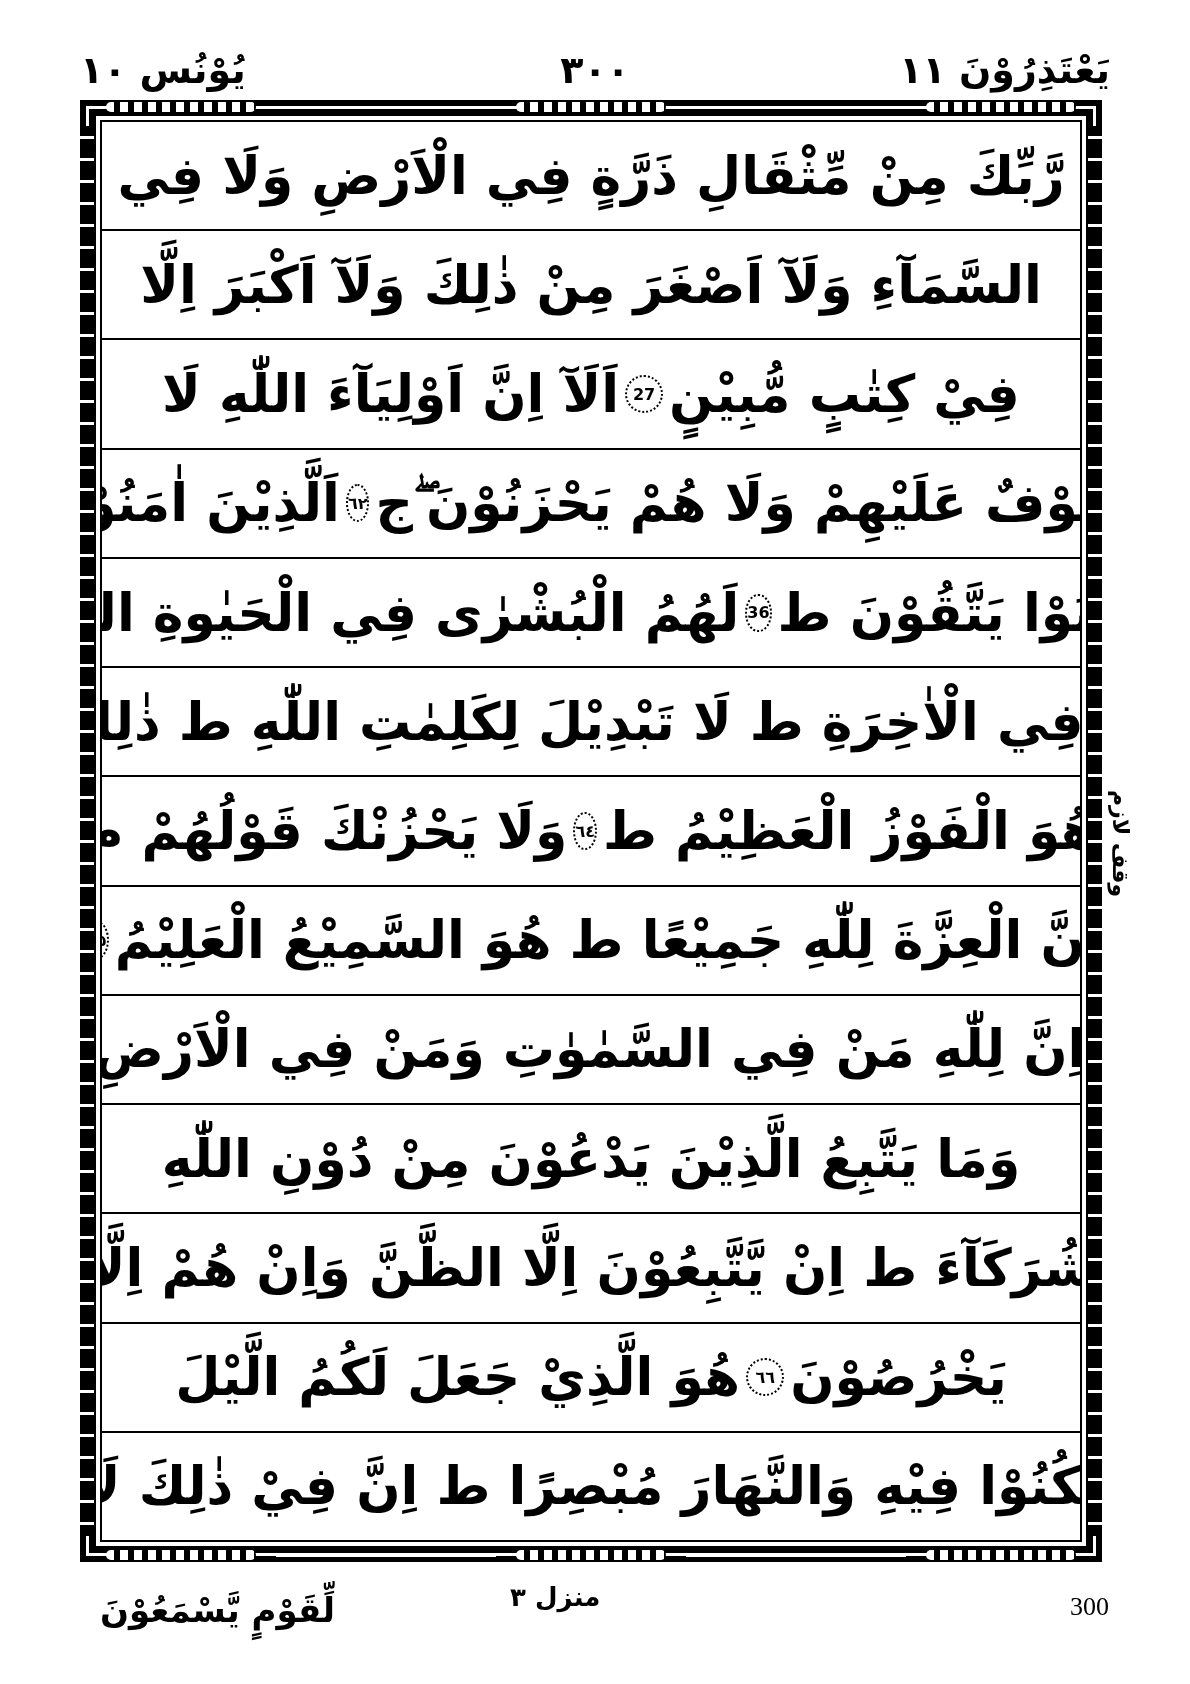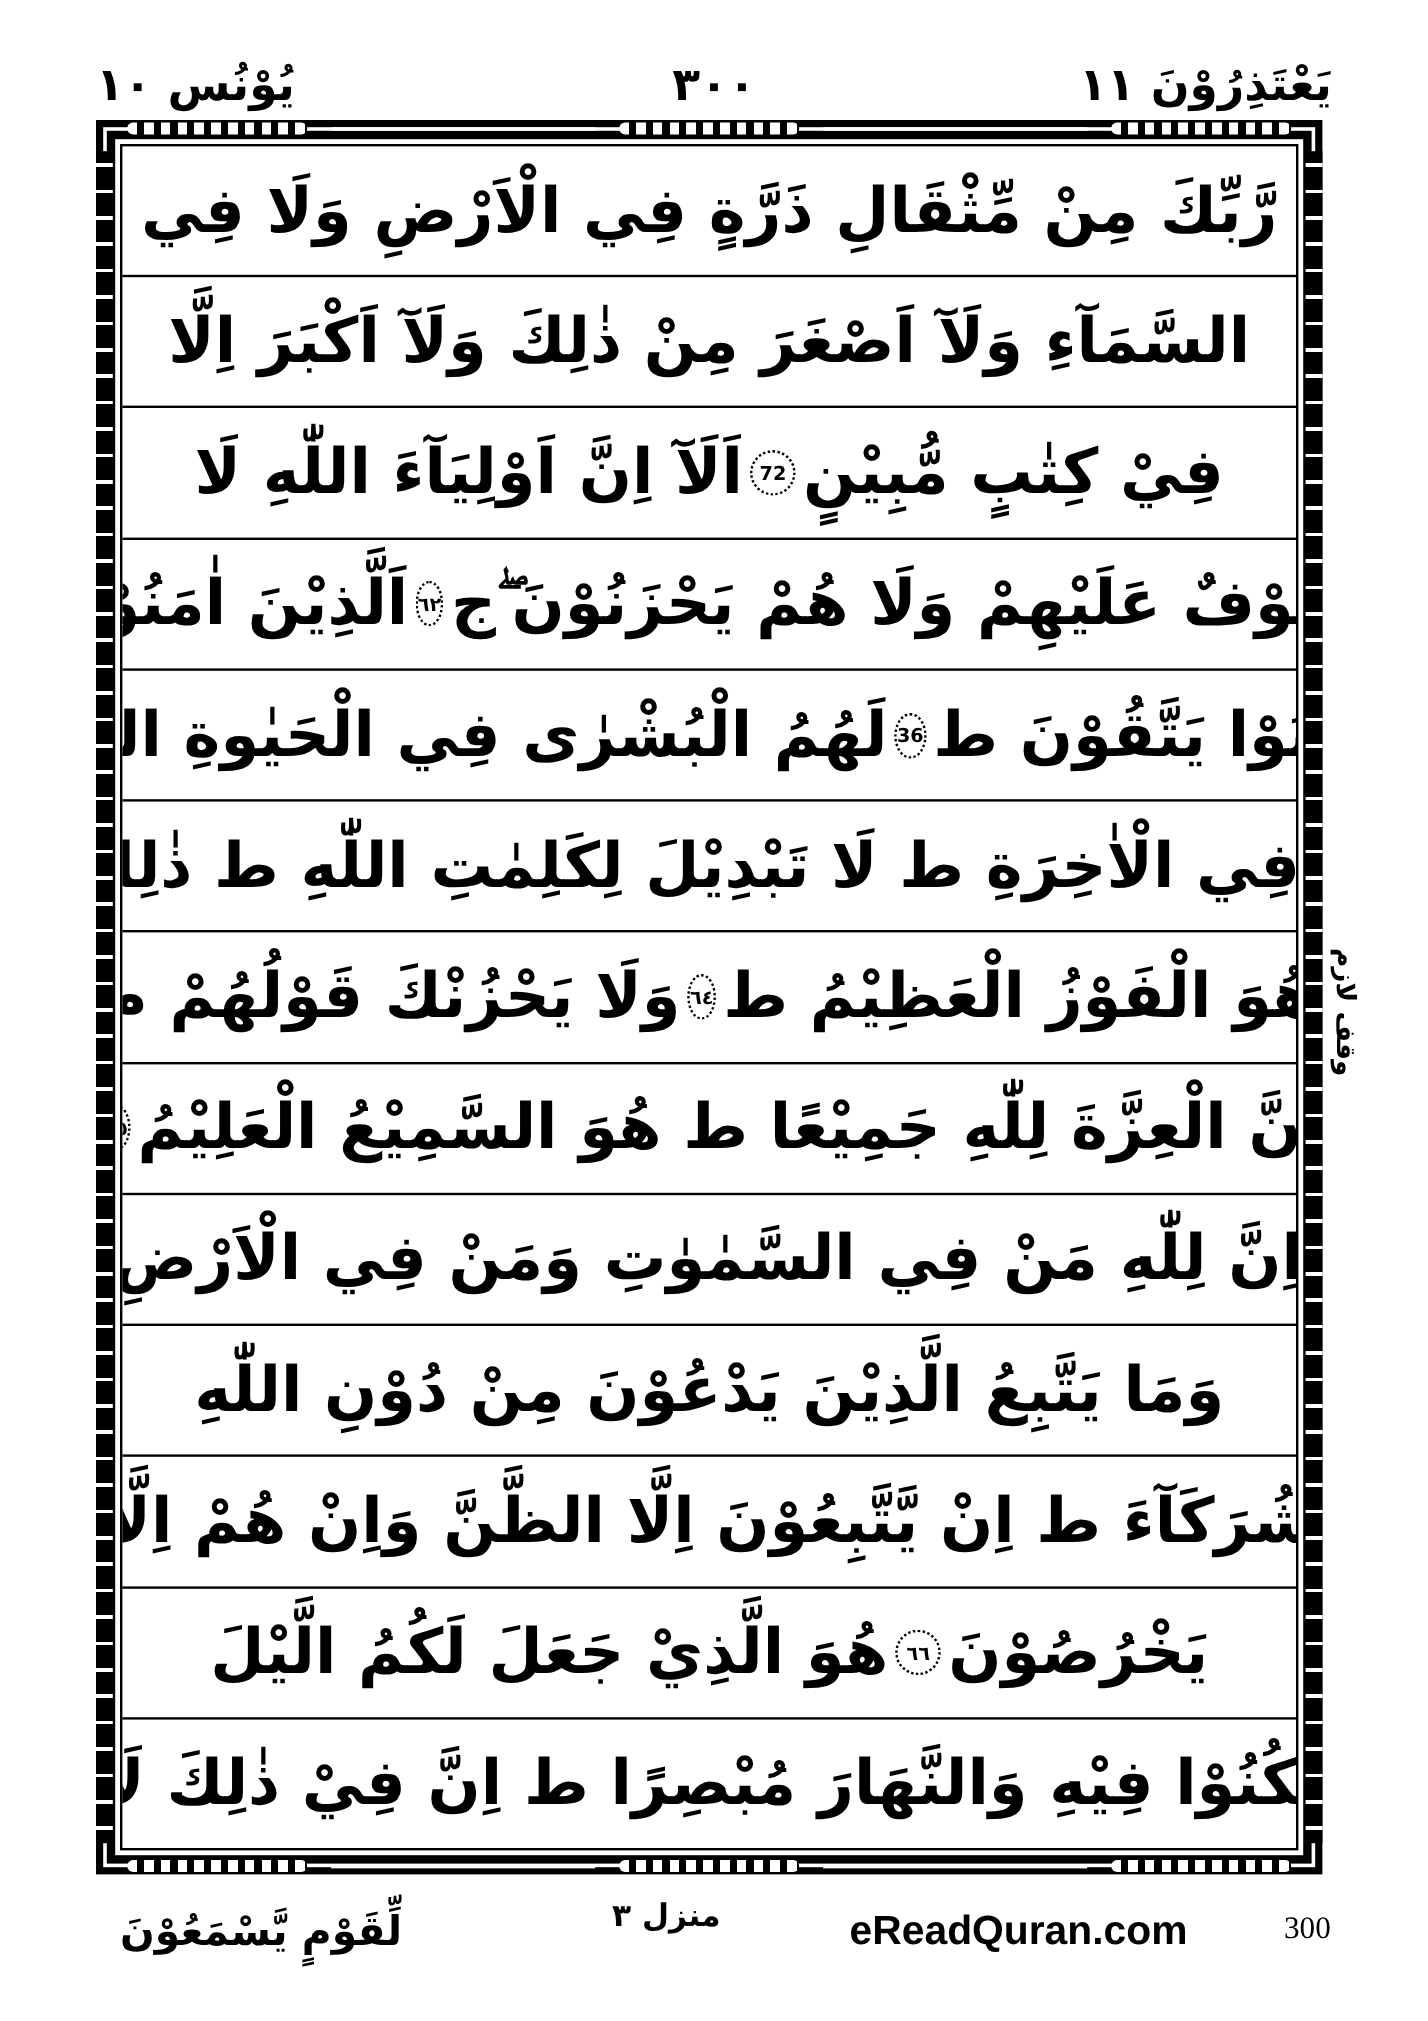--- a/index.html
+++ b/index.html
@@ -57,21 +57,21 @@
   <div class="side r"></div>
   <div class="lines">
     <div class="line">
         <span>رَّبِّكَ مِنْ مِّثْقَالِ ذَرَّةٍ فِي الْاَرْضِ وَلَا فِي</span>
       </div>
     <div class="line">
         <span>السَّمَآءِ وَلَآ اَصْغَرَ مِنْ ذٰلِكَ وَلَآ اَكْبَرَ اِلَّا</span>
       </div>
     <div class="line">
         <span>فِيْ كِتٰبٍ مُّبِيْنٍ</span>
-        <span class="marker">72</span>
+        <span class="marker">27</span>
         <span>اَلَآ اِنَّ اَوْلِيَآءَ اللّٰهِ لَا</span>
       </div>
     <div class="line">
         <span>خَوْفٌ عَلَيْهِمْ وَلَا هُمْ يَحْزَنُوْنَ ۖج</span>
         <span class="marker">٦٢</span>
         <span>اَلَّذِيْنَ اٰمَنُوْا</span>
       </div>
     <div class="line">
         <span>وَكَانُوْا يَتَّقُوْنَ ط</span>
         <span class="marker">36</span>
@@ -107,15 +107,14 @@
         <span>لِتَسْكُنُوْا فِيْهِ وَالنَّهَارَ مُبْصِرًا ط اِنَّ فِيْ ذٰلِكَ لَاٰيٰتٍ</span>
       </div>
   </div>
 </div>
 
 <div class="margin-note">وقف لازم</div>
 
 <div class="ftr">
   <span class="catch">لِّقَوْمٍ يَّسْمَعُوْنَ</span>
   <span class="manzil">منزل ٣</span>
-  <span class="site">eReadQuran.com</span>
   <span class="pnum">300</span>
 </div>
 
 </body></html>

